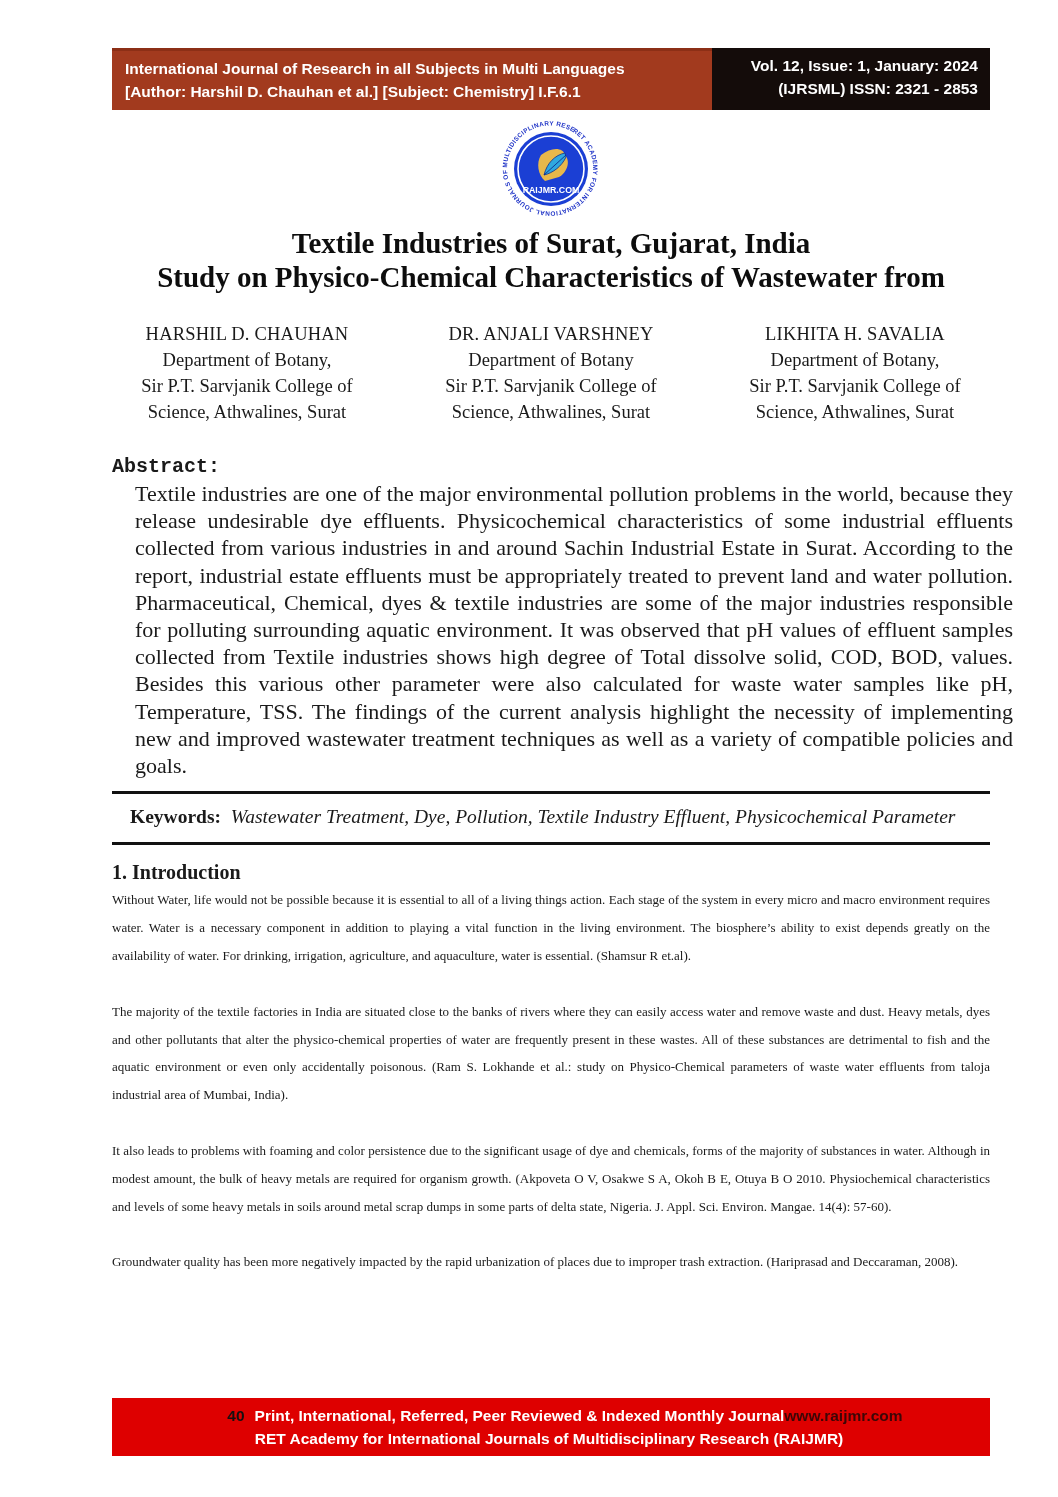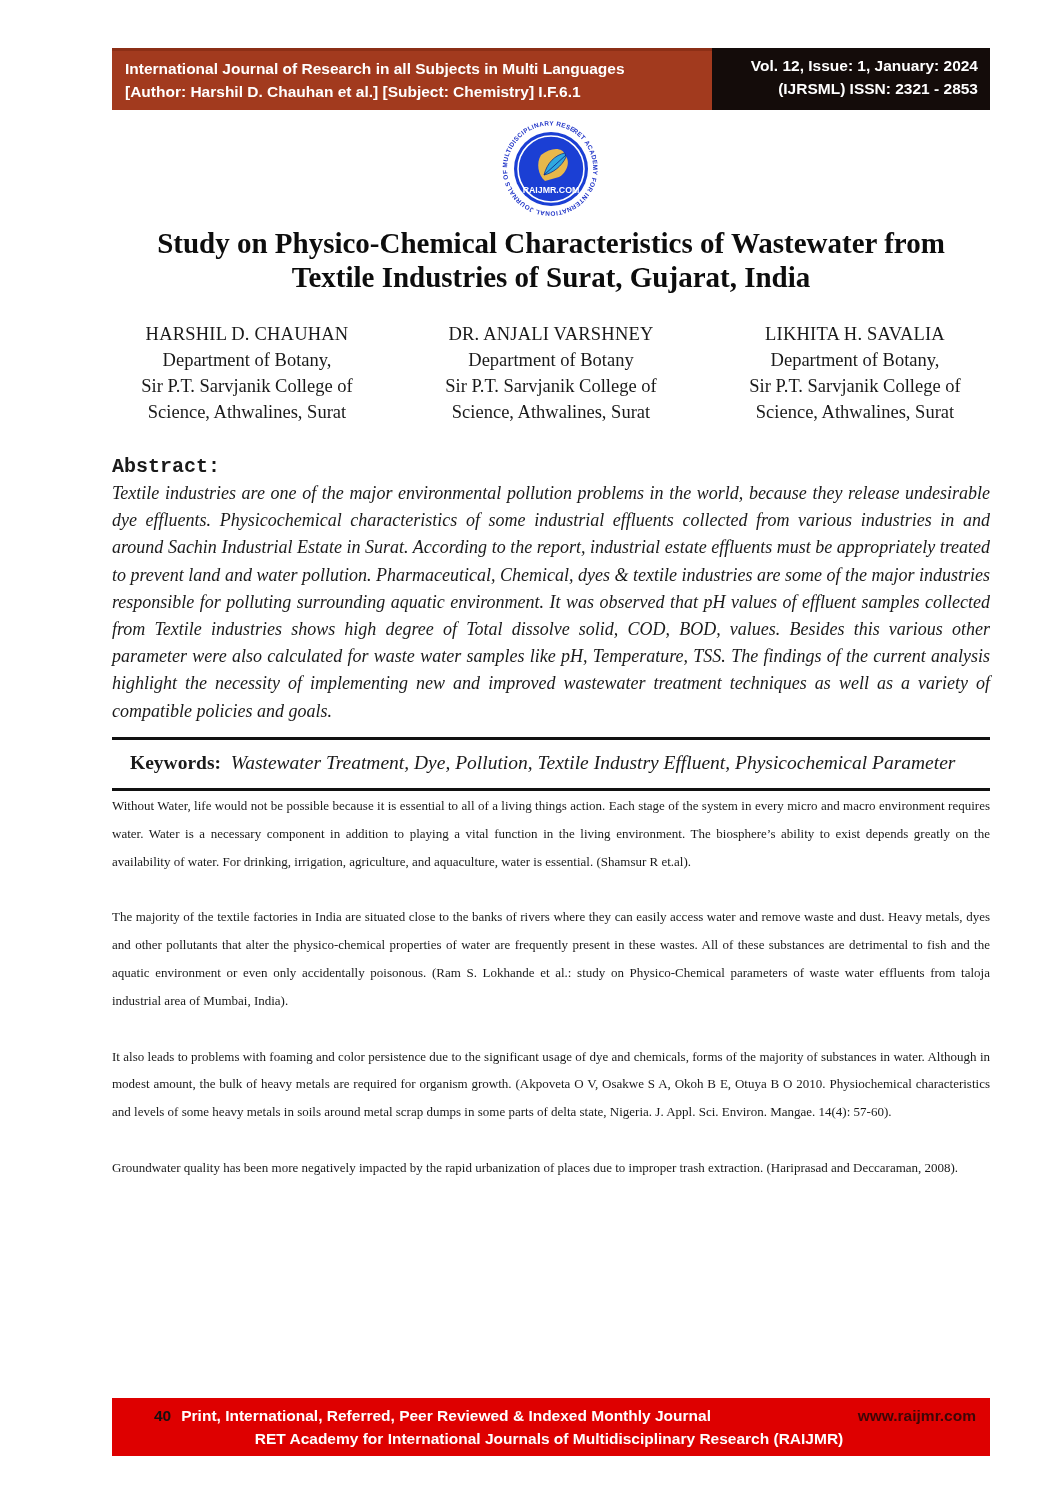--- a/index.html
+++ b/index.html
@@ -62,25 +62,25 @@
   }
   .author-name { letter-spacing: 0.2px; }
   
   .section-heading {
     font-weight: bold;
     font-size: 20px;
     line-height: 26px;
   }
   .abstract-heading { margin-top: 29px; font-family: Liberation Mono, monospace; }
   .abstract-text {
-    font-style: italic;
-    font-size: 18px;
+    font-size: 22px;
     line-height: 27.2px;
     text-align: justify;
     width: 878px;
+    margin-left: 23px;
   }
   .rule {
     border: 0; border-top: 3px solid #111;
     width: 878px;
     margin-top: 12px;
   }
   .keywords {
     margin-top: 9px;
     font-size: 19.5px;
     line-height: 27.2px;
@@ -104,21 +104,21 @@
     position: absolute;
     left: 112px; top: 1398px;
     width: 878px; height: 58px;
     background: #DE0000;
     font-family: "Liberation Sans", sans-serif;
     font-weight: bold;
     color: #ffffff;
     font-size: 15.5px;
     padding: 7px 14px 0 10px;
   }
-  .footer-line1 { display: flex; justify-content: space-between; line-height: 22px; margin-left: 32px; }
+  .footer-line1 { display: flex; justify-content: center; line-height: 22px; margin-left: 32px; }
   .footer-left { display: flex; gap: 10px; }
   .page-num { color: #161010; }
   .footer-url { color: #3D0606; }
   .footer-line2 { text-align: center; line-height: 23px; }
 </style>
 </head>
 <body>
 
 <div class="page">
 
@@ -144,22 +144,22 @@
       <circle cx="52" cy="52" r="37" fill="#1B3FD4"></circle>
       <circle cx="52" cy="52" r="33" fill="none" stroke="#ffffff" stroke-width="1.6"></circle>
       <path d="M42 38 C 52 30, 64 30, 66 38 C 72 44, 68 56, 60 60 L 46 64 C 39 58, 37 46, 42 38 Z" fill="#E8B84B"></path>
       <path d="M66 36 C 56 38, 48 46, 45 58 C 54 56, 63 49, 67 40 Z" fill="#2FA8E0" stroke="#0E2C8C" stroke-width="0.8"></path>
       <path d="M45 58 L 67 38" stroke="#0E2C8C" stroke-width="0.9" fill="none"></path>
       <text x="52" y="76" text-anchor="middle" font-family="Liberation Sans, sans-serif" font-size="8.8" font-weight="bold" fill="#ffffff">RAIJMR.COM</text>
     </svg>
   </div>
 
   <h1 class="title">
+    <div>Textile Industries of Surat, Gujarat, India</div>
     <div>Study on Physico-Chemical Characteristics of Wastewater from</div>
-    <div>Textile Industries of Surat, Gujarat, India</div>
   </h1>
 
   <div class="authors">
     <div class="author-col">
       <div class="author-name">HARSHIL D. CHAUHAN</div>
       <div>Department of Botany,</div>
       <div>Sir P.T. Sarvjanik College of</div>
       <div>Science, Athwalines, Surat</div>
     </div>
     <div class="author-col">
@@ -178,20 +178,21 @@
 
   <div class="section-heading abstract-heading">Abstract:</div>
   <p class="abstract-text">Textile industries are one of the major environmental pollution problems in the world, because they release undesirable dye effluents. Physicochemical characteristics of some industrial effluents collected from various industries in and around Sachin Industrial Estate in Surat. According to the report, industrial estate effluents must be appropriately treated to prevent land and water pollution. Pharmaceutical, Chemical, dyes &amp; textile industries are some of the major industries responsible for polluting surrounding aquatic environment. It was observed that pH values of effluent samples collected from Textile industries shows high degree of Total dissolve solid, COD, BOD, values. Besides this various other parameter were also calculated for waste water samples like pH, Temperature, TSS. The findings of the current analysis highlight the necessity of implementing new and improved wastewater treatment techniques as well as a variety of compatible policies and goals.</p>
 
   <hr class="rule">
 
   <p class="keywords"><span class="kw-label">Keywords:</span>&nbsp; <span class="kw-text">Wastewater Treatment, Dye, Pollution, Textile Industry Effluent, Physicochemical Parameter</span></p>
 
   <hr class="rule">
 
+  <div class="section-heading intro-heading">1. Introduction</div>
   <p class="body-par first">Without Water, life would not be possible because it is essential to all of a living things action. Each stage of the system in every micro and macro environment requires water. Water is a necessary component in addition to playing a vital function in the living environment. The biosphere’s ability to exist depends greatly on the availability of water. For drinking, irrigation, agriculture, and aquaculture, water is essential. (Shamsur R et.al).</p>
   <p class="body-par">The majority of the textile factories in India are situated close to the banks of rivers where they can easily access water and remove waste and dust. Heavy metals, dyes and other pollutants that alter the physico-chemical properties of water are frequently present in these wastes. All of these substances are detrimental to fish and the aquatic environment or even only accidentally poisonous. (Ram S. Lokhande et al.: study on Physico-Chemical parameters of waste water effluents from taloja industrial area of Mumbai, India).</p>
   <p class="body-par">It also leads to problems with foaming and color persistence due to the significant usage of dye and chemicals, forms of the majority of substances in water. Although in modest amount, the bulk of heavy metals are required for organism growth. (Akpoveta O V, Osakwe S A, Okoh B E, Otuya B O 2010. Physiochemical characteristics and levels of some heavy metals in soils around metal scrap dumps in some parts of delta state, Nigeria. J. Appl. Sci. Environ. Mangae. 14(4): 57-60).</p>
   <p class="body-par">Groundwater quality has been more negatively impacted by the rapid urbanization of places due to improper trash extraction. (Hariprasad and Deccaraman, 2008).</p>
 
   <div class="footer">
     <div class="footer-line1">
       <div class="footer-left">
         <span class="page-num">40</span>
         <span>Print, International, Referred, Peer Reviewed &amp; Indexed Monthly Journal</span>

